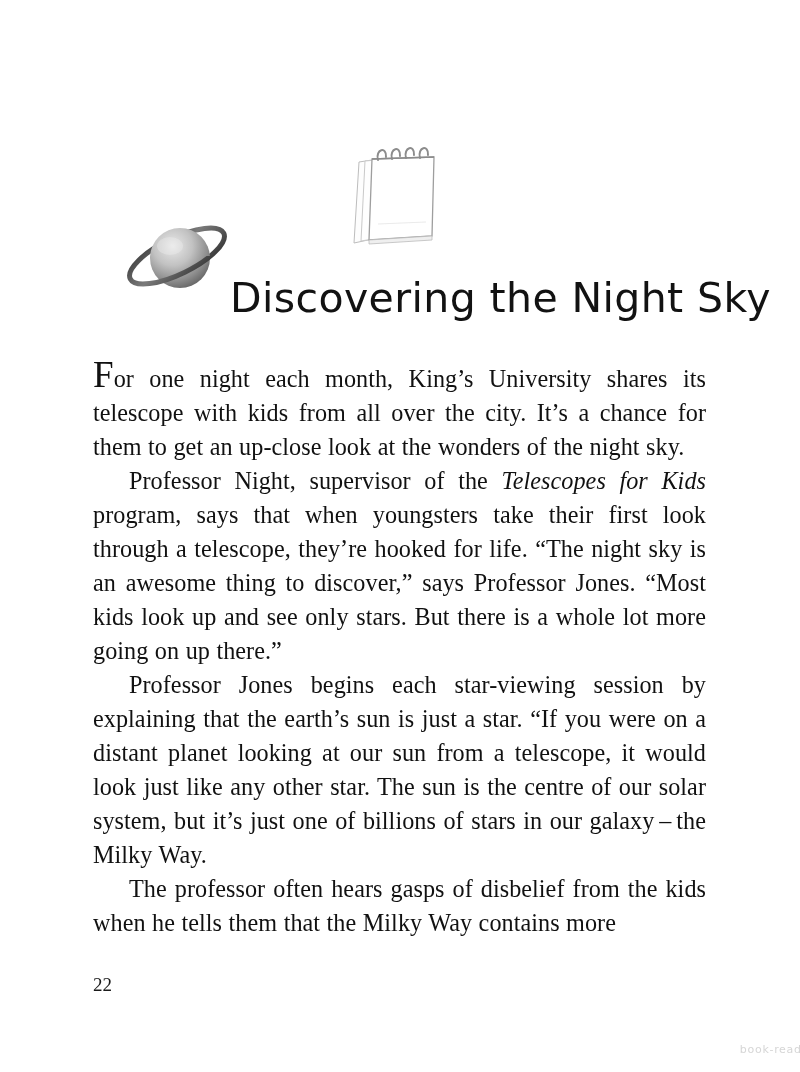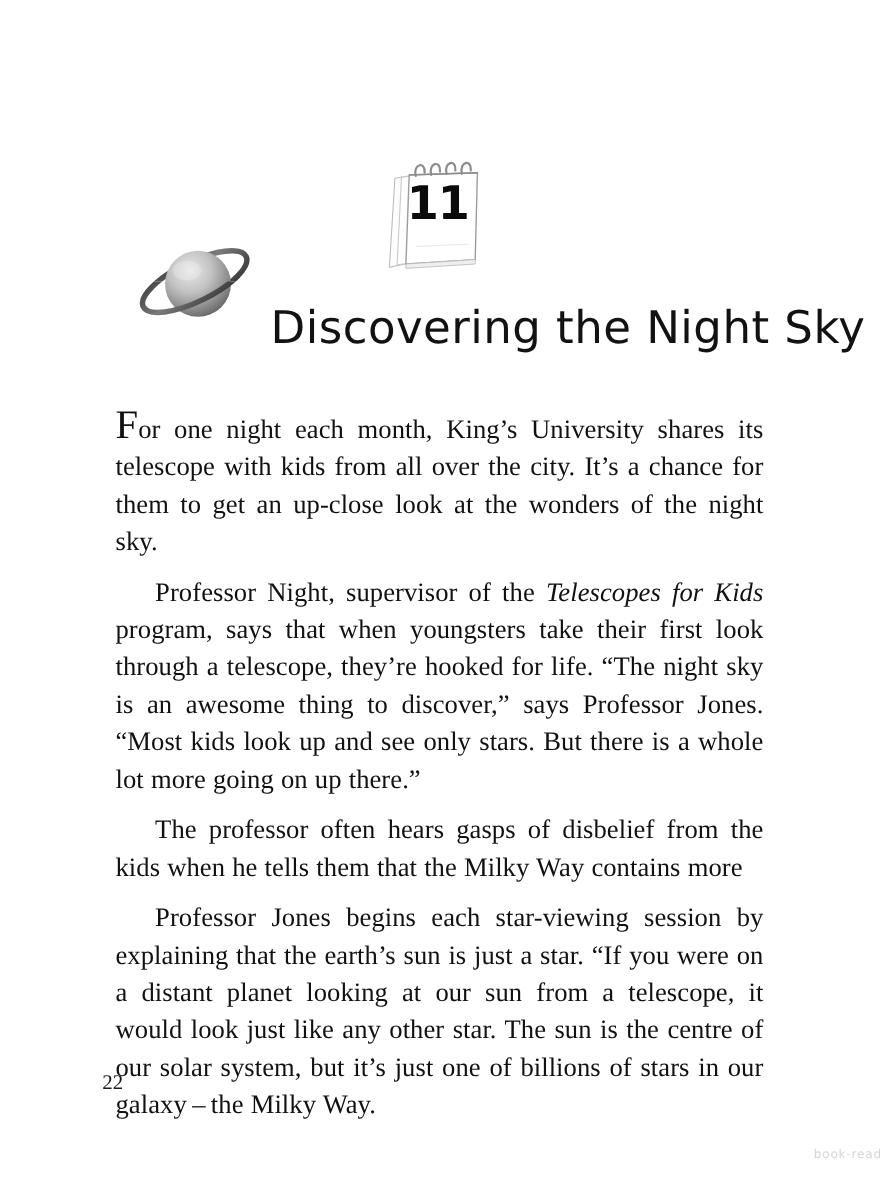--- a/index.html
+++ b/index.html
@@ -71,21 +71,21 @@
     font-weight: bold;
     font-size: 42px;
     letter-spacing: -1px;
     color: #0a0a0a;
     line-height: 1;
   }
 
   
   .chapter-title {
     position: absolute;
-    left: 246px;
+    left: 230px;
     top: 250px;
     width: 480px;
     font-family: "DejaVu Sans", "Liberation Sans", sans-serif;
     font-weight: 400;
     font-size: 41px;
     letter-spacing: 0.4px;
     color: #121212;
     line-height: 1.05;
     white-space: nowrap;
   }
@@ -93,21 +93,21 @@
   
 
   .body-copy {
     position: absolute;
     left: 93px;
     top: 362px;
     width: 613px;
   }
 
   .body-copy p {
-    margin: 12px;
+    margin: 0;
     font-size: 24.2px;
     line-height: 34px;
     text-align: justify;
     text-justify: inter-word;
     text-indent: 36px;
     letter-spacing: 0.05px;
     word-spacing: 0.4px;
     hyphens: none;
   }
 
@@ -208,42 +208,41 @@
           <path d="M36 24 C33 13, 45 10, 44 21"></path>
           <path d="M50 23 C47 12, 59 9, 58 20"></path>
           <path d="M64 22 C61 11, 73 8, 72 19"></path>
           <path d="M78 22 C75 11, 87 8, 86 19"></path>
         </g>
 
         <g stroke="#e4e4e4" stroke-width="0.8">
           <path d="M36 88 L84 86"></path>
         </g>
       </svg>
-      <div class="calendar-number">11</div>
     </div>
   </div>
 
   <h1 class="chapter-title">Discovering the Night Sky</h1>
 
   <div class="body-copy">
 
     <p class="first">
       <span class="initial-cap">F</span><span>or one night each month, King’s University shares its telescope with kids from all over the city. It’s a chance for them to get an up-close look at the wonders of the night sky.</span>
     </p>
 
     <p>
       <span>Professor Night, supervisor of the </span><em>Telescopes for Kids</em><span> program, says that when youngsters take their first look through a telescope, they’re hooked for life. “The night sky is an awesome thing to discover,” says Professor Jones. “Most kids look up and see only stars. But there is a whole lot more going on up there.”</span>
     </p>
 
     <p>
+      <span>Professor Jones begins each star-viewing session by explaining that the earth’s sun is just a star. “If you were on a distant planet looking at our sun from a telescope, it would look just like any other star. The sun is the centre of our solar system, but it’s just one of billions of stars in our galaxy – the Milky Way.</span>
+    </p>
+
+    <p>
       <span>The professor often hears gasps of disbelief from the kids when he tells them that the Milky Way contains more</span>
     </p>
-
-    <p>
-      <span>Professor Jones begins each star-viewing session by explaining that the earth’s sun is just a star. “If you were on a distant planet looking at our sun from a telescope, it would look just like any other star. The sun is the centre of our solar system, but it’s just one of billions of stars in our galaxy – the Milky Way.</span>
-    </p>
   </div>
 
   <div class="folio">22</div>
 
   <div class="watermark">book-reader.cn</div>
 
 </div>
 
 </body></html>

